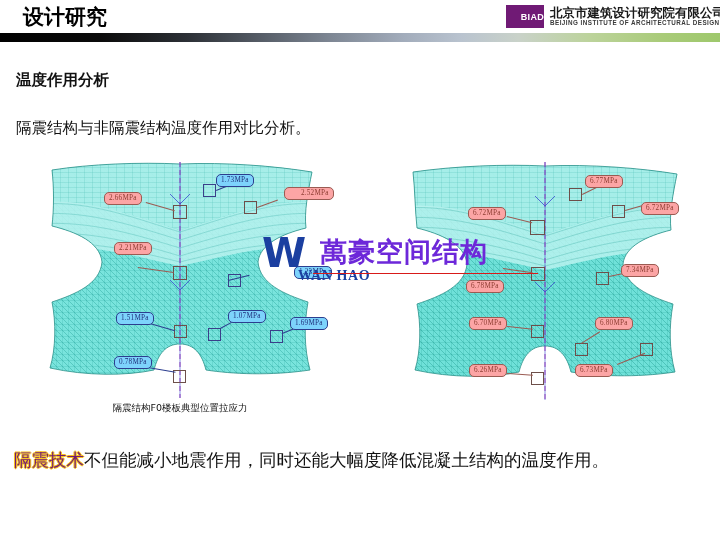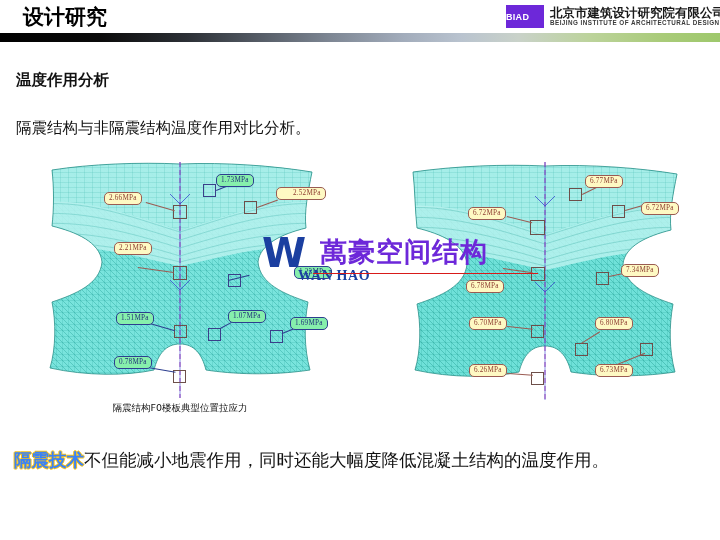--- a/index.html
+++ b/index.html
@@ -66,24 +66,24 @@
   
   .biad-logo {
     position: absolute;
     left: 506px; top: 5px;
     display: flex;
     align-items: center;
     gap: 6px;
   }
   .biad-mark {
     width: 38px; height: 23px;
-    background: #6d28d9;
+    background: #701a75;
     display: flex;
     align-items: center;
-    justify-content: flex-start;
+    justify-content: flex-end;
   }
   .biad-mark-text {
     color: #ffffff;
     font-size: 9px;
     font-weight: bold;
     letter-spacing: 0.3px;
     font-family: "Liberation Sans", sans-serif;
   }
   .biad-names { line-height: 1.1; }
   .biad-cn {
@@ -146,33 +146,33 @@
     text-align: center;
     font-family: "DejaVu Sans", sans-serif;
     font-size: 9.5px;
     color: #111111;
   }
 
   
   .callout {
     position: absolute;
     border-radius: 5px;
-    background: #fef9c3;
+    background: #fca5a5;
     border: 1px solid #9a5b52;
     color: #8c3b30;
     font-family: "Liberation Serif", serif;
     font-size: 7.2px;
     letter-spacing: 0.2px;
     padding: 2px 4px 2px 4px;
     white-space: nowrap;
     line-height: 1;
     box-sizing: border-box;
   }
   .callout.blue {
-    background: #86efac;
+    background: #7dd3fc;
     border: 1px solid #2c3e8f;
     color: #1f2f7a;
   }
   .node-box {
     position: absolute;
     box-sizing: border-box;
     border: 1.2px solid #6d4f4a;
     background: transparent;
   }
   .node-box.blue { border-color: #3a3f8a; }
@@ -246,22 +246,22 @@
   
   .conclusion {
     position: absolute;
     left: 14px; top: 448px;
     font-family: "DejaVu Sans", sans-serif;
     font-size: 17.5px;
     color: #111111;
     white-space: nowrap;
   }
   .conclusion .hl {
-    color: #3b82f6;
-    font-weight: bold;
+    color: #701a75;
+    font-weight: normal;
     text-shadow:
        1px 0 0 #f7c21c, -1px 0 0 #f7c21c,
        0 1px 0 #f7c21c, 0 -1px 0 #f7c21c;
   }
 </style>
 </head>
 <body>
 
 <div class="header">
   <div class="header-bar-under"></div>
@@ -363,21 +363,21 @@
     <div class="leader" style="left:237px;top:45px;width:22px;transform:rotate(-20deg);"></div>
     <div class="leader" style="left:126px;top:40px;width:30px;transform:rotate(16deg);"></div>
     <div class="leader" style="left:118px;top:105px;width:36px;transform:rotate(8deg);"></div>
     <div class="leader blue" style="left:208px;top:118px;width:22px;transform:rotate(-14deg);"></div>
     <div class="leader blue" style="left:130px;top:161px;width:26px;transform:rotate(16deg);"></div>
     <div class="leader blue" style="left:200px;top:166px;width:16px;transform:rotate(-28deg);"></div>
     <div class="leader blue" style="left:262px;top:171px;width:14px;transform:rotate(-22deg);"></div>
     <div class="leader blue" style="left:128px;top:205px;width:28px;transform:rotate(10deg);"></div>
 
     <div class="callout blue" style="left:196px;top:12px;">1.73MPa</div>
-    <div class="callout" style="left:256px;top:25px;padding-left:16px;">2.52MPa</div>
+    <div class="callout" style="left:264px;top:25px;padding-left:16px;">2.52MPa</div>
     <div class="callout" style="left:84px;top:30px;">2.66MPa</div>
     <div class="callout" style="left:80px;top:80px;margin-left:14px;">2.21MPa</div>
     <div class="callout blue" style="left:226px;top:104px;margin-left:48px;">1.23MPa</div>
     <div class="callout blue" style="left:96px;top:150px;">1.51MPa</div>
     <div class="callout blue" style="left:208px;top:148px;">1.07MPa</div>
     <div class="callout blue" style="left:270px;top:155px;">1.69MPa</div>
     <div class="callout blue" style="left:94px;top:194px;">0.78MPa</div>
 
     <div class="fig-caption">隔震结构F0楼板典型位置拉应力</div>
   </div>
@@ -461,21 +461,21 @@
     <div class="leader" style="left:122px;top:211px;width:26px;transform:rotate(4deg);"></div>
 
     <div class="callout" style="left:200px;top:13px;">6.77MPa</div>
     <div class="callout" style="left:256px;top:40px;">6.72MPa</div>
     <div class="callout" style="left:83px;top:45px;">6.72MPa</div>
     <div class="callout" style="left:81px;top:96px;margin-top:22px;">6.78MPa</div>
     <div class="callout" style="left:236px;top:102px;">7.34MPa</div>
     <div class="callout" style="left:84px;top:155px;">6.70MPa</div>
     <div class="callout" style="left:210px;top:155px;">6.80MPa</div>
     <div class="callout" style="left:84px;top:202px;">6.26MPa</div>
-    <div class="callout" style="left:210px;top:202px;">6.73MPa</div>
+    <div class="callout" style="left:190px;top:202px;">6.73MPa</div>
 
   </div>
 </div>
 
 <div class="watermark">
   <div class="wm-logo-box">
     <div class="wm-w">W</div>
   </div>
   <div class="wm-wanhao">WAN HAO</div>
   <div class="wm-cn">萬豪空间结构</div>

